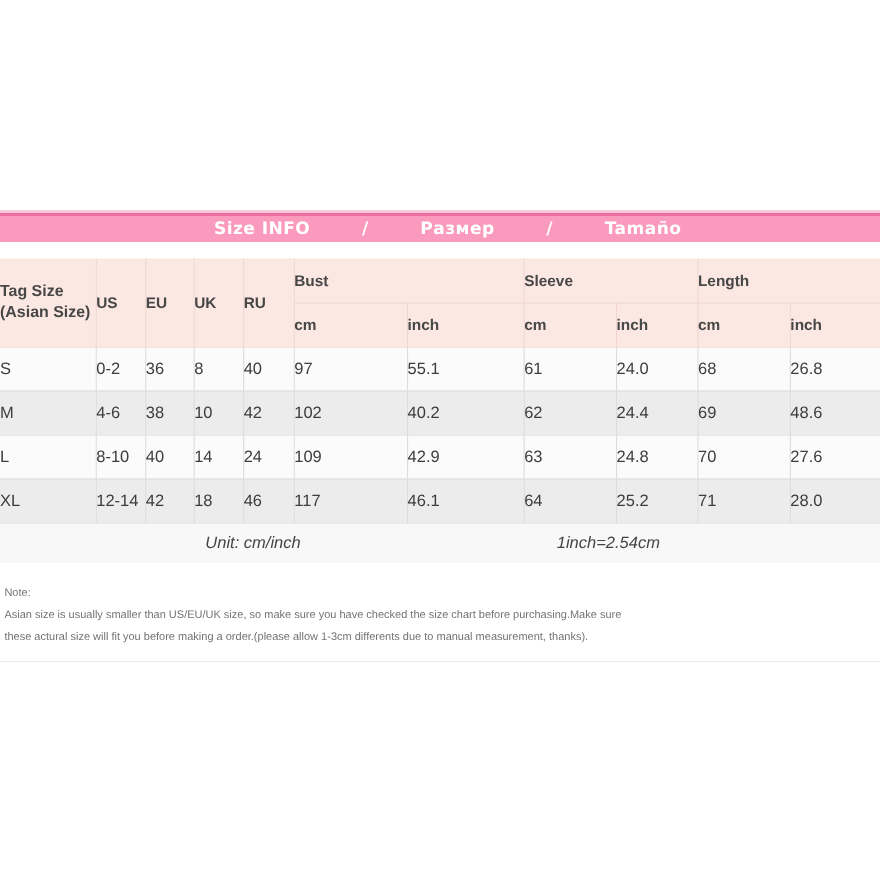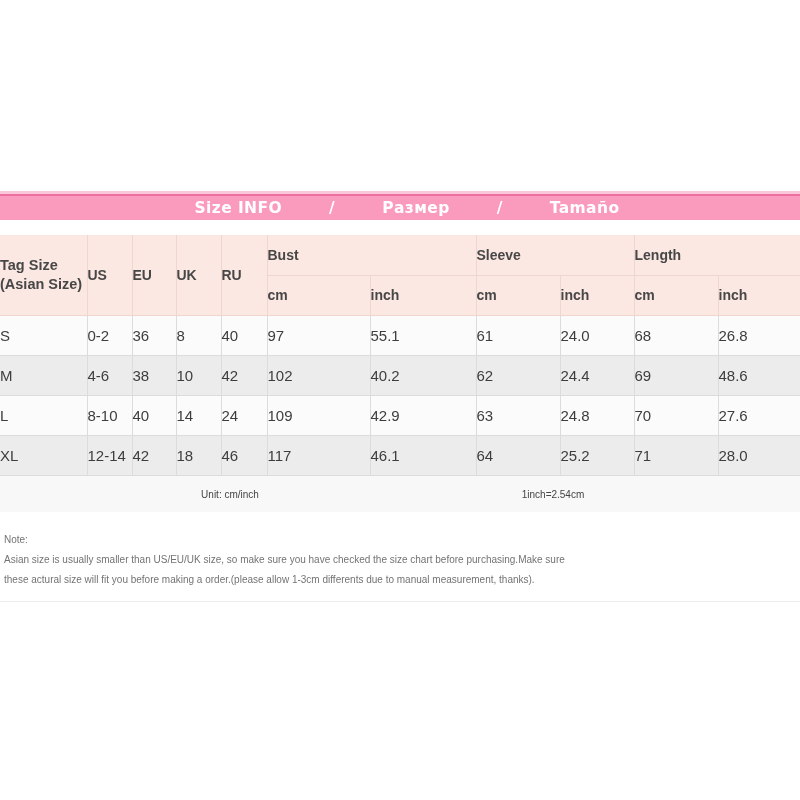--- a/index.html
+++ b/index.html
@@ -69,21 +69,22 @@
     background: #f8f8f8;
     height: 37px;
     position: relative;
     color: #444444;
   }
   .foot-unit, .foot-conv {
     position: absolute;
     top: 50%;
     transform: translate(-50%, -50%);
     white-space: nowrap;
-    font-size: 10px;
+    font-size: 15px;
+    font-style: italic;
   }
   .foot-unit { left: 230px; }
   .foot-conv { left: 553px; }
   .note {
     position: absolute;
     top: 530px; left: 4px;
     width: 792px;
     color: #737373;
     font-size: 10px;
     line-height: 20px;

